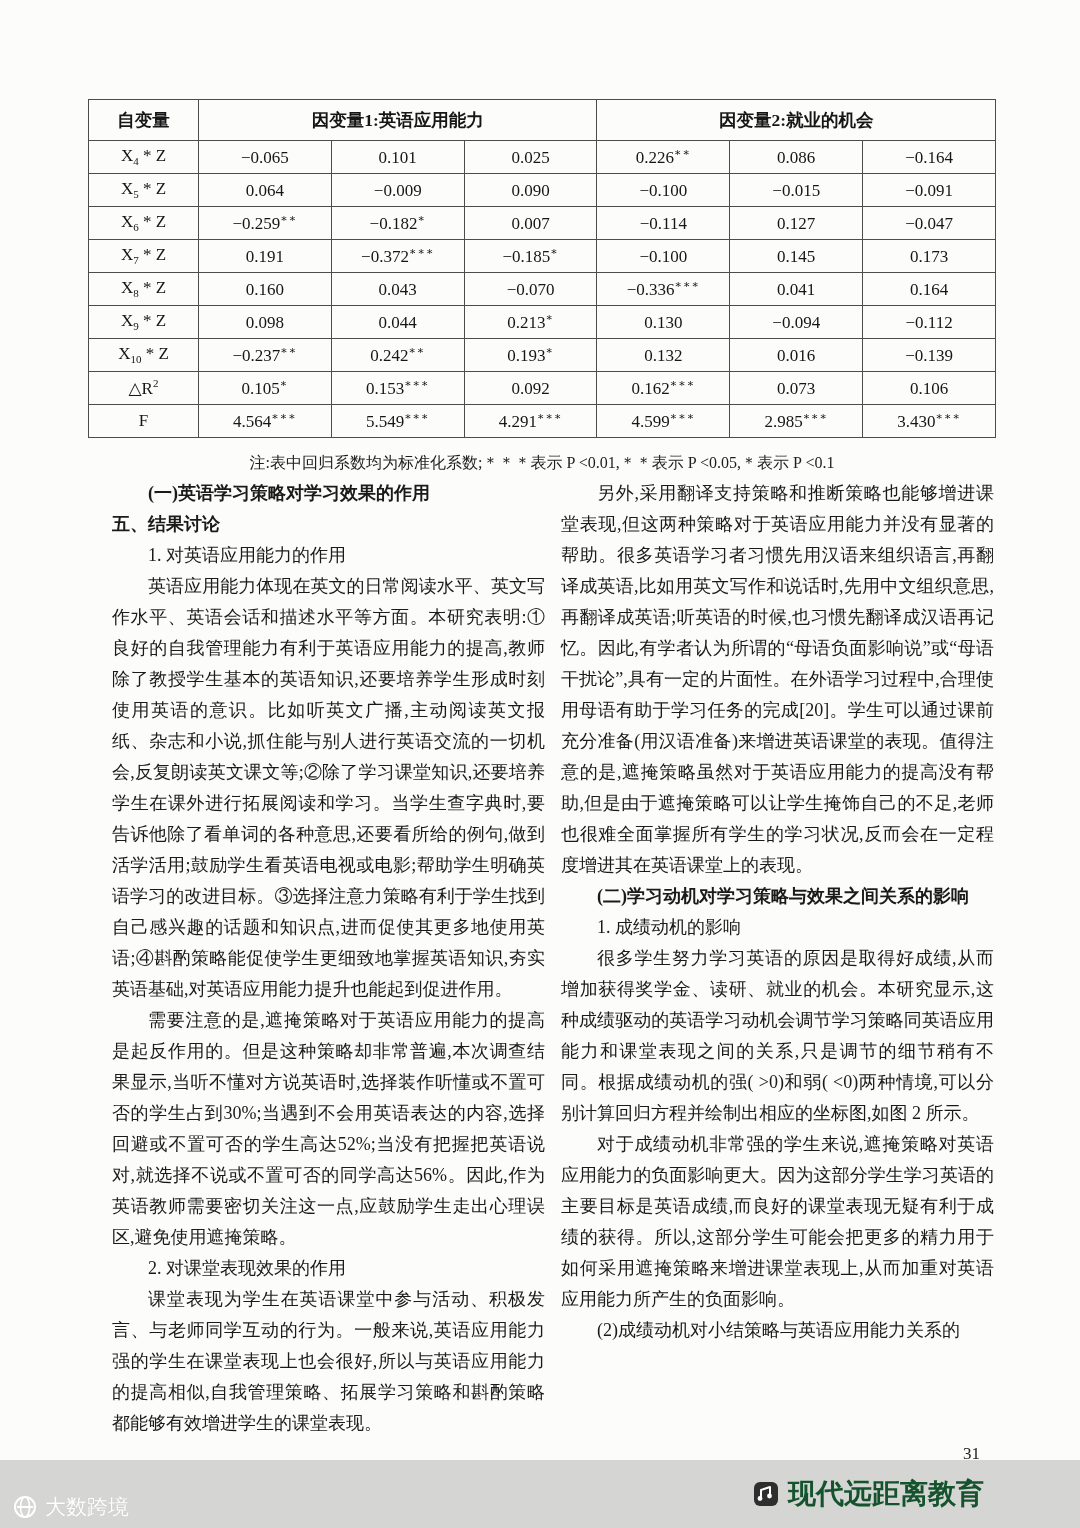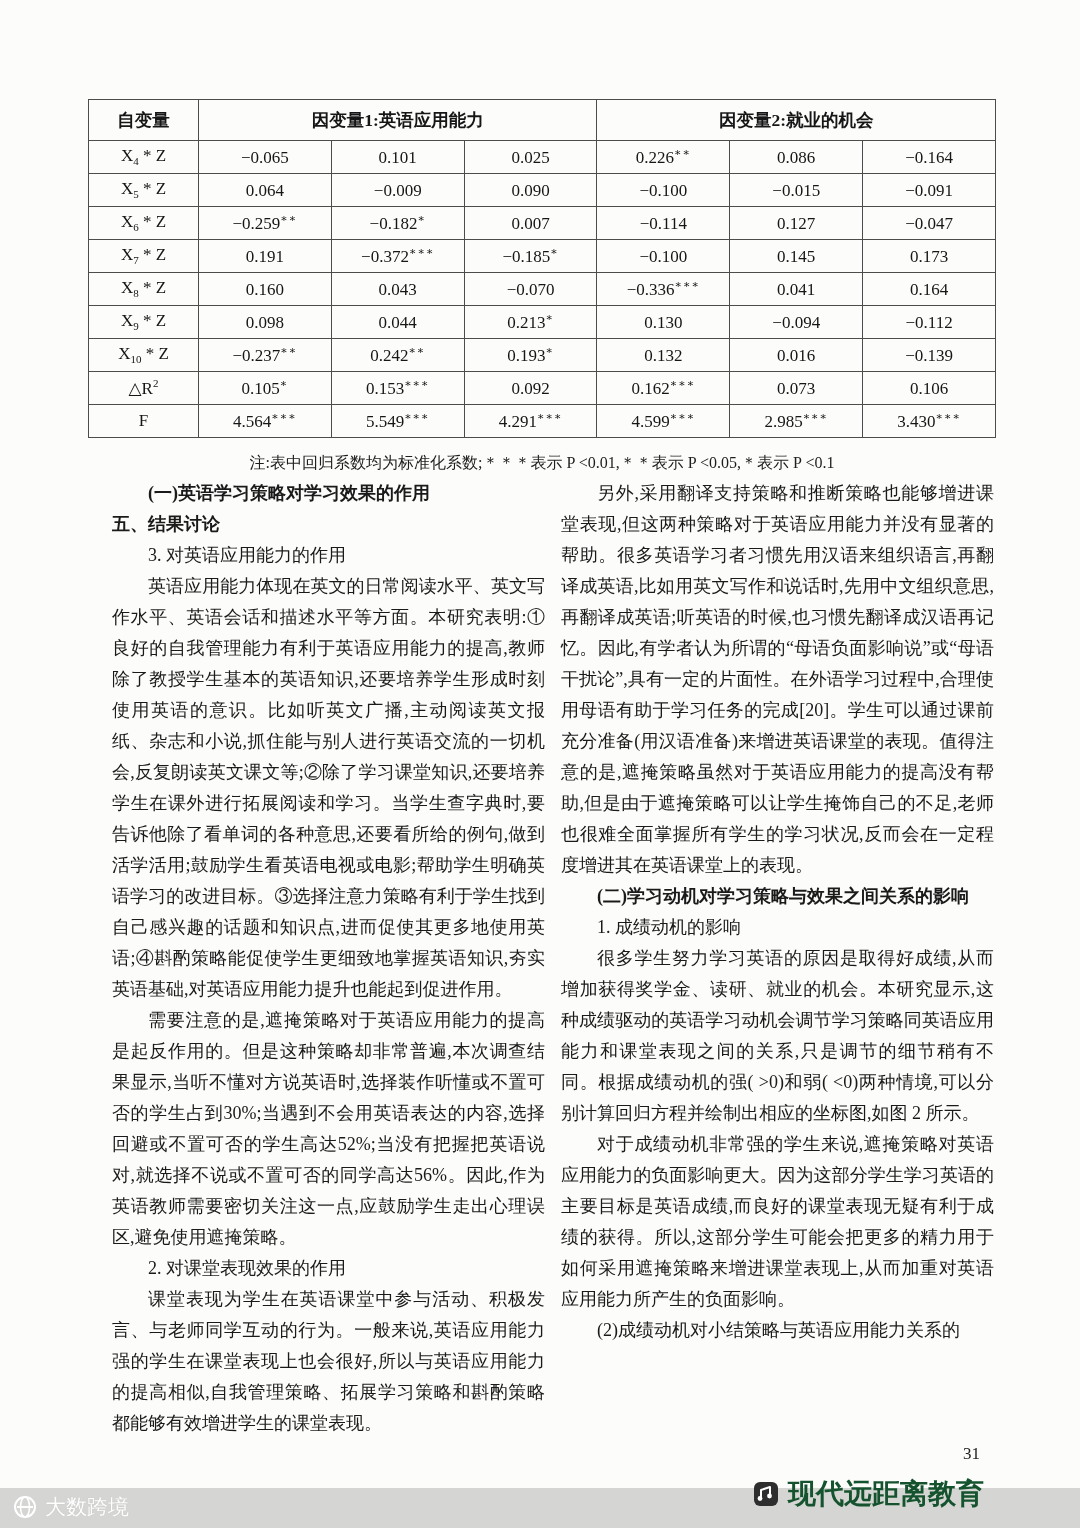--- a/index.html
+++ b/index.html
@@ -25,21 +25,21 @@
   .columns{position:absolute;left:112px;top:478px;width:882px;
            display:flex;justify-content:space-between;}
   .col{width:433px;font-size:18px;line-height:31px;text-align:justify;
        color:#1a1a1a;}
   .col p{margin:0;}
   .ind{text-indent:2em;}
   .b{font-weight:bold;}
 
   
   .pageno{position:absolute;top:1444px;right:100px;font-size:17px;color:#222;}
-  .footer{position:absolute;left:0;bottom:0;width:100%;height:40px;
+  .footer{position:absolute;left:0;bottom:0;width:100%;height:68px;
           background:#d5d5d3;text-align:center;}
   .brand-left{position:absolute;left:12px;bottom:7px;display:flex;
               align-items:center;gap:7px;color:#fff;font-size:21px;
               font-family:"Liberation Sans","DejaVu Sans",sans-serif;
               text-shadow:0 0 1px #bbb;}
   .brand-right{position:absolute;right:96px;bottom:15px;display:flex;
                align-items:center;gap:9px;color:#14532d;font-size:28px;
                font-weight:bold;
                font-family:"Liberation Sans","DejaVu Sans",sans-serif;}
   .icon-box{display:inline-flex;align-items:center;justify-content:center;}
@@ -151,21 +151,21 @@
         </tr>
       </tbody>
     </table>
     <div class="note">注:表中回归系数均为标准化系数;＊＊＊表示 P &lt;0.01,＊＊表示 P &lt;0.05,＊表示 P &lt;0.1</div>
   </div>
 
   <div class="columns">
     <div class="col">
       <p class="b ind">(一)英语学习策略对学习效果的作用</p>
       <p class="b">五、结果讨论</p>
-      <p class="ind">3. 对英语应用能力的作用</p>
+      <p class="ind">1. 对英语应用能力的作用</p>
       <p class="ind">英语应用能力体现在英文的日常阅读水平、英文写作水平、英语会话和描述水平等方面。本研究表明:①良好的自我管理能力有利于英语应用能力的提高,教师除了教授学生基本的英语知识,还要培养学生形成时刻使用英语的意识。比如听英文广播,主动阅读英文报纸、杂志和小说,抓住能与别人进行英语交流的一切机会,反复朗读英文课文等;②除了学习课堂知识,还要培养学生在课外进行拓展阅读和学习。当学生查字典时,要告诉他除了看单词的各种意思,还要看所给的例句,做到活学活用;鼓励学生看英语电视或电影;帮助学生明确英语学习的改进目标。③选择注意力策略有利于学生找到自己感兴趣的话题和知识点,进而促使其更多地使用英语;④斟酌策略能促使学生更细致地掌握英语知识,夯实英语基础,对英语应用能力提升也能起到促进作用。</p>
       <p class="ind">需要注意的是,遮掩策略对于英语应用能力的提高是起反作用的。但是这种策略却非常普遍,本次调查结果显示,当听不懂对方说英语时,选择装作听懂或不置可否的学生占到30%;当遇到不会用英语表达的内容,选择回避或不置可否的学生高达52%;当没有把握把英语说对,就选择不说或不置可否的同学高达56%。因此,作为英语教师需要密切关注这一点,应鼓励学生走出心理误区,避免使用遮掩策略。</p>
       <p class="ind">2. 对课堂表现效果的作用</p>
       <p class="ind">课堂表现为学生在英语课堂中参与活动、积极发言、与老师同学互动的行为。一般来说,英语应用能力强的学生在课堂表现上也会很好,所以与英语应用能力的提高相似,自我管理策略、拓展学习策略和斟酌策略都能够有效增进学生的课堂表现。</p>
     </div>
     <div class="col">
       <p class="ind">另外,采用翻译支持策略和推断策略也能够增进课堂表现,但这两种策略对于英语应用能力并没有显著的帮助。很多英语学习者习惯先用汉语来组织语言,再翻译成英语,比如用英文写作和说话时,先用中文组织意思,再翻译成英语;听英语的时候,也习惯先翻译成汉语再记忆。因此,有学者认为所谓的“母语负面影响说”或“母语干扰论”,具有一定的片面性。在外语学习过程中,合理使用母语有助于学习任务的完成[20]。学生可以通过课前充分准备(用汉语准备)来增进英语课堂的表现。值得注意的是,遮掩策略虽然对于英语应用能力的提高没有帮助,但是由于遮掩策略可以让学生掩饰自己的不足,老师也很难全面掌握所有学生的学习状况,反而会在一定程度增进其在英语课堂上的表现。</p>
       <p class="b ind">(二)学习动机对学习策略与效果之间关系的影响</p>
       <p class="ind">1. 成绩动机的影响</p>
       <p class="ind">很多学生努力学习英语的原因是取得好成绩,从而增加获得奖学金、读研、就业的机会。本研究显示,这种成绩驱动的英语学习动机会调节学习策略同英语应用能力和课堂表现之间的关系,只是调节的细节稍有不同。根据成绩动机的强( &gt;0)和弱( &lt;0)两种情境,可以分别计算回归方程并绘制出相应的坐标图,如图 2 所示。</p>

